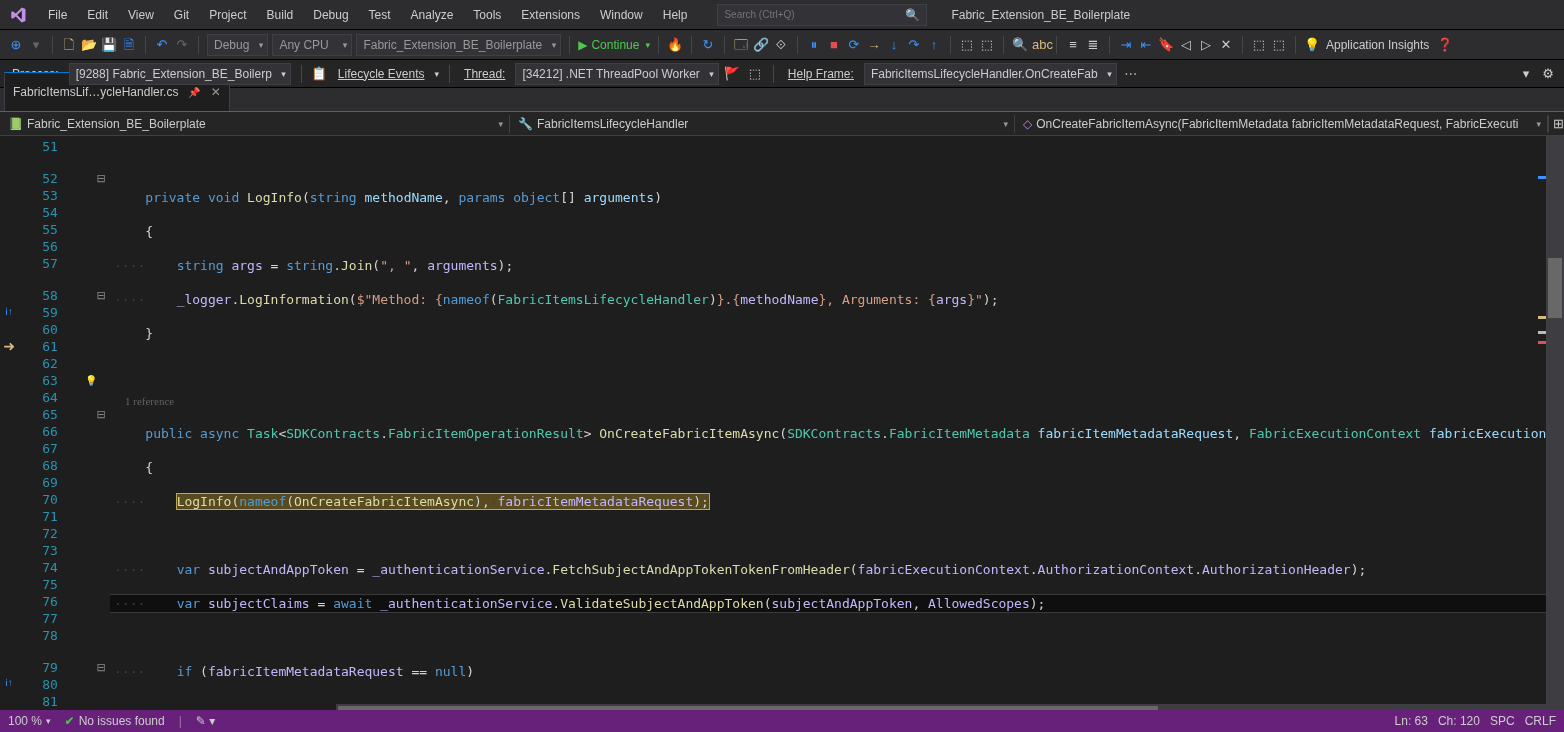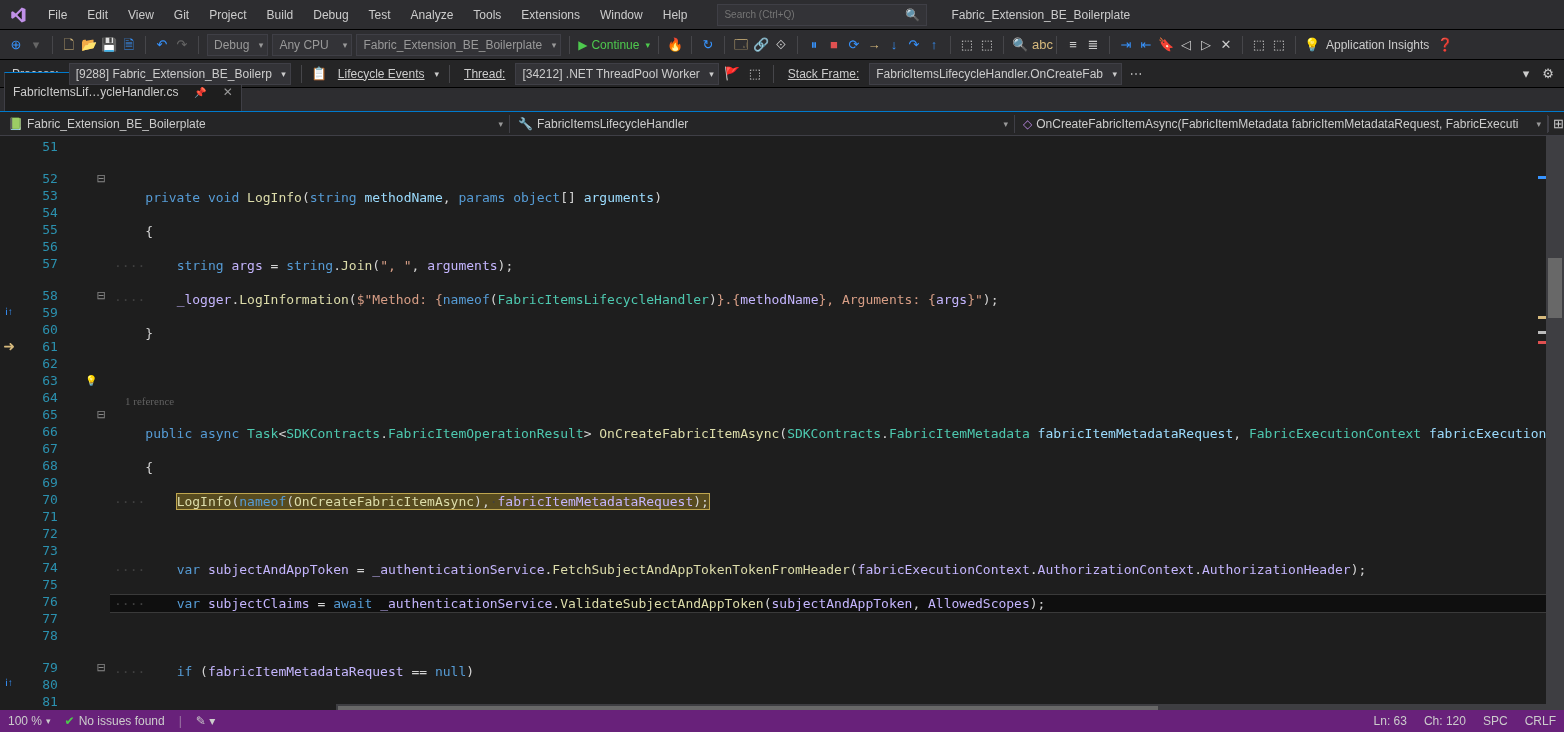--- a/index.html
+++ b/index.html
@@ -16,21 +16,21 @@
 .tdd { background:#333337; border:1px solid #3f3f46; padding:2px 18px 2px 6px; position:relative; color:#999; min-width:60px; height:22px; display:inline-flex; align-items:center; }
 .tdd::after { content:"▾"; position:absolute; right:4px; font-size:9px; }
 .tsep { width:1px; height:18px; background:#46464a; margin:0 4px; }
 .run { color:#4ec94e; display:flex; align-items:center; gap:4px; }
 .run .play { color:#4ec94e; font-size:12px; }
 .toolbar2 { height:28px; background:#252526; display:flex; align-items:center; padding:0 8px; gap:6px; border-bottom:1px solid #000; color:#ccc; }
 .toolbar2 .label { color:#ccc; margin:0 4px;text-decoration:underline; }
 .toolbar2 .dd2 { background:#333337; border:1px solid #3f3f46; padding:2px 18px 2px 6px; position:relative; height:22px; display:inline-flex; align-items:center; min-width:100px; }
 .toolbar2 .dd2::after { content:"▾"; position:absolute; right:4px; font-size:9px; }
 .tabbar { height:24px; background:#2d2d30; display:flex; align-items:flex-end; border-bottom:1px solid #007acc; }
-.tab { height:24px; background:#1e1e1e; border-top:1px solid #007acc; border-left:1px solid #3f3f46; border-right:1px solid #3f3f46; padding:19px 8px; display:flex; align-items:center; gap:16px; color:#ccc; font-size:12px; margin-left:4px;margin-top:32px; }
+.tab { height:24px; background:#1e1e1e; border-top:1px solid #007acc; border-left:1px solid #3f3f46; border-right:1px solid #3f3f46; padding:19px 8px; display:flex; align-items:center; gap:10px; color:#ccc; font-size:12px; margin-left:4px;margin-top:32px; }
 .tab .pin { font-size:10px; color:#999; }
 .tab .close { font-size:12px; color:#999; }
 .navbar { height:24px; background:#252526; display:flex; align-items:center; border-bottom:1px solid #3f3f46; font-size:12px; }
 .navbar .navdd { flex:1; padding:2px 18px 2px 8px; position:relative; display:flex; align-items:center; gap:4px; border-right:1px solid #3f3f46; }
 .navbar .navdd::after { content:"▾"; position:absolute; right:6px; font-size:9px; color:#999; }
 .navbar .navdd .nicon { color:#4ec94e; font-size:12px; }
 .editor { position:relative; height:592px; display:flex; background:#1e1e1e; }
 .margin-icons { width:18px; background:#1e1e1e; }
 .gutter { width:74px; background:#1e1e1e; text-align:center; padding-right:10px; padding-top:2px; }
 .gutter .ln { height:17px; line-height:17px; color:#2b91af; font-family:Consolas,monospace; font-size:13px; position:relative; }
@@ -53,21 +53,21 @@
 .dots { color:#404040; }
 .hl { background:#574b1f; outline:1px solid #bfa64f; }
 .vscroll { width:18px; background:#3e3e42; position:absolute; right:0; top:0; bottom:0; }
 .vscroll .thumb { background:#686868; width:14px; margin:2px; height:60px; position:absolute; top:120px; }
 .minimap-marks { position:absolute; right:18px; top:0; width:10px; height:100%; }
 .minimap-marks .mk { position:absolute; width:8px; height:3px; right:0; }
 .hscroll { position:absolute; bottom:14px; left:336px; right:18px; height:14px; background:#3e3e42; display:flex; align-items:center; }
 .hscroll .thumb { background:#686868; height:10px; width:820px; margin-left:2px; }
 .statusbar { position:absolute; bottom:0; left:0; right:0; height:22px; background:#007acc; display:flex; align-items:center; padding:0 8px; color:#fff; font-size:12px; gap:14px; }
 .statusbar .sbitem { display:flex; align-items:center; gap:4px; }
-.statusbar .right { margin-left:auto; display:flex; gap:17px; }
+.statusbar .right { margin-left:auto; display:flex; gap:10px; }
 .sb-dark { background:#68217a !important; }
 .ticon { display:inline-block; width:16px; height:16px; text-align:center; line-height:16px; font-size:13px; }
 </style>
 </head>
 <body>
 
 <div class="menubar">
   <span class="logo">
     <svg viewBox="0 0 24 24">
         <path d="M17 2l5 2v16l-5 2-8-8-4 3-2-1V8l2-1 4 3 8-8z" fill="#c090e8"></path>
@@ -162,21 +162,21 @@
   <span class="tsep"></span>
   <span class="ticon">📋</span>
   <span class="label">Lifecycle Events</span>
     <span style="font-size:9px">▾</span>
   <span class="tsep"></span>
   <span class="label">Thread:</span>
   <span class="dd2" style="min-width:180px">[34212] .NET ThreadPool Worker</span>
   <span class="ticon">🚩</span>
   <span class="ticon">⬚</span>
   <span class="tsep"></span>
-  <span class="label">Stack Frame:</span>
+  <span class="label">Help Frame:</span>
   <span class="dd2" style="min-width:230px">FabricItemsLifecycleHandler.OnCreateFab</span>
   <span class="ticon">⋯</span>
   <span style="margin-left:auto" class="ticon">▾</span>
   <span class="ticon">⚙</span>
 </div>
 
 <div class="tabbar">
   <div class="tab">
     <span>FabricItemsLif…ycleHandler.cs</span>
     <span class="pin">📌</span>

